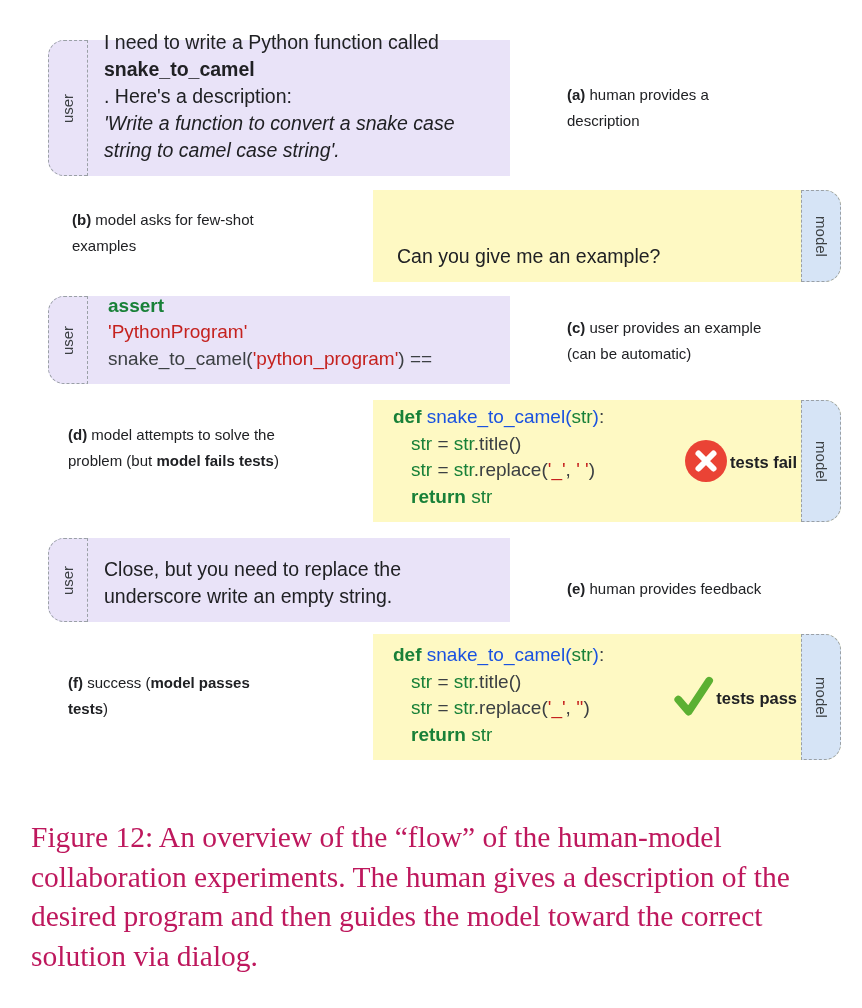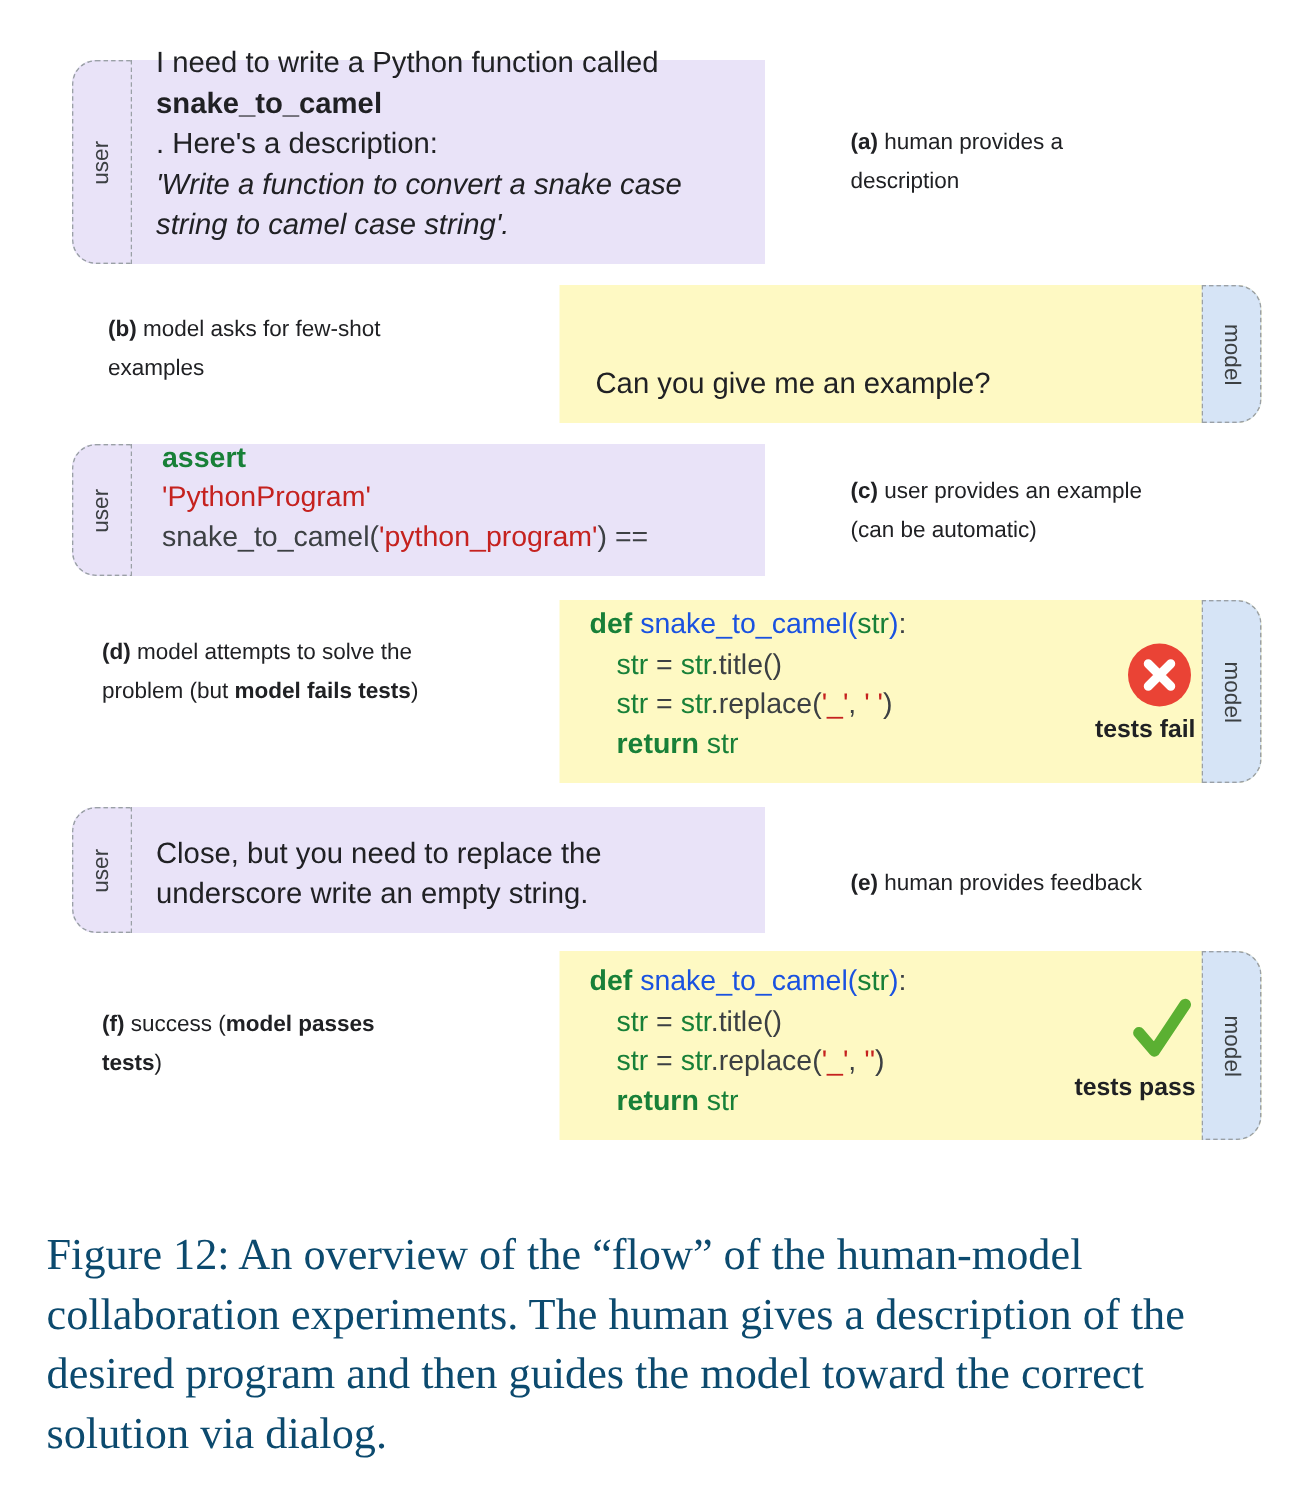--- a/index.html
+++ b/index.html
@@ -37,29 +37,29 @@
     position:absolute;font-size:15px;line-height:26px;color:#202124;
   }
   .tk-b{font-weight:700;}
   .tk-i{font-style:italic;}
   .tk-kw{color:#188038;font-weight:700;}
   .tk-g{color:#188038;}
   .tk-bl{color:#1a52e0;}
   .tk-r{color:#c5221f;}
   .tk-p{color:#3c4043;}
   .status{
-    flex:0 0 112px;display:flex;flex-direction:column;align-items:flex-end;
+    flex:0 0 112px;display:flex;flex-direction:row;align-items:center;
     justify-content:center;padding-right:4px;
   }
   .status-text{font-size:16.5px;font-weight:700;color:#202124;margin-top:3px;white-space:nowrap;}
   .icon-wrap{width:48px;height:48px;display:flex;align-items:center;justify-content:center;}
   .caption{
     position:absolute;left:31px;top:818px;width:806px;
     font-family:"Liberation Serif",serif;font-size:29.5px;line-height:39.5px;
-    color:#0c4a6e;
+    color:#be185d;
   }
 </style>
 </head>
 <body>
 
 <div class="canvas">
 
   <div class="bubble user" style="left:48px;top:40px;width:462px;height:136px">
     <div class="tag user-tag">
       <span>user</span>

